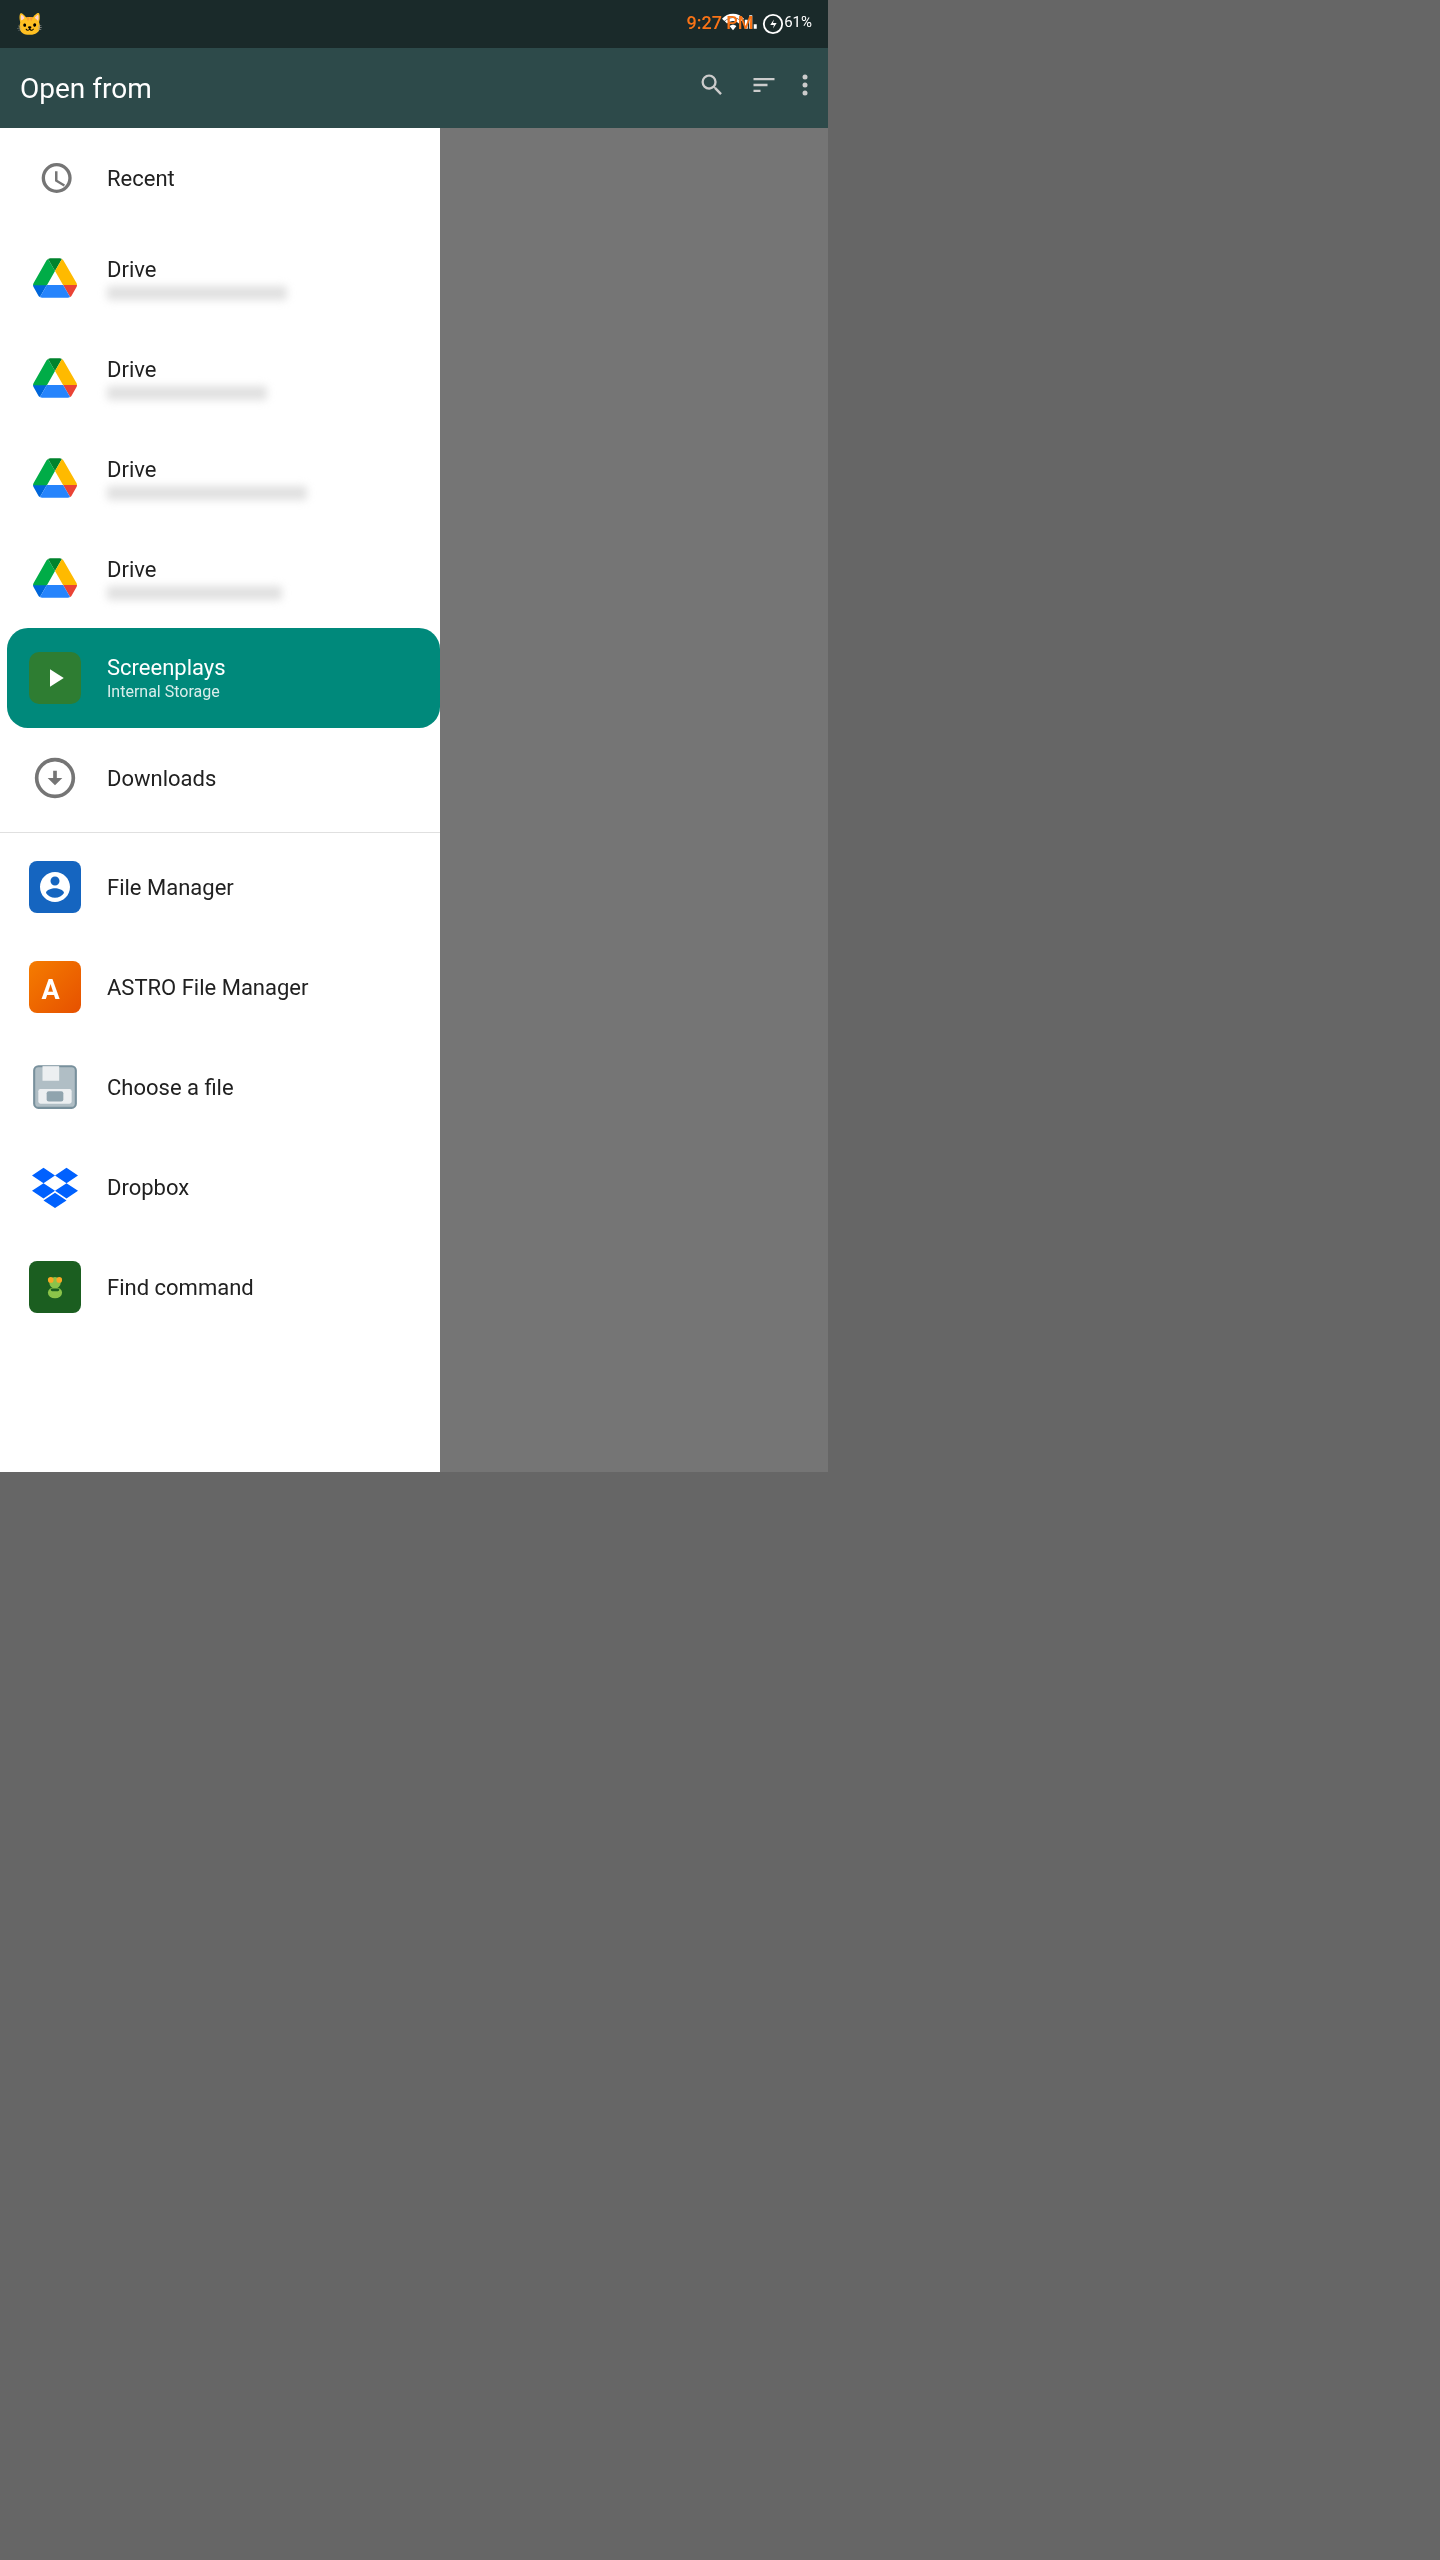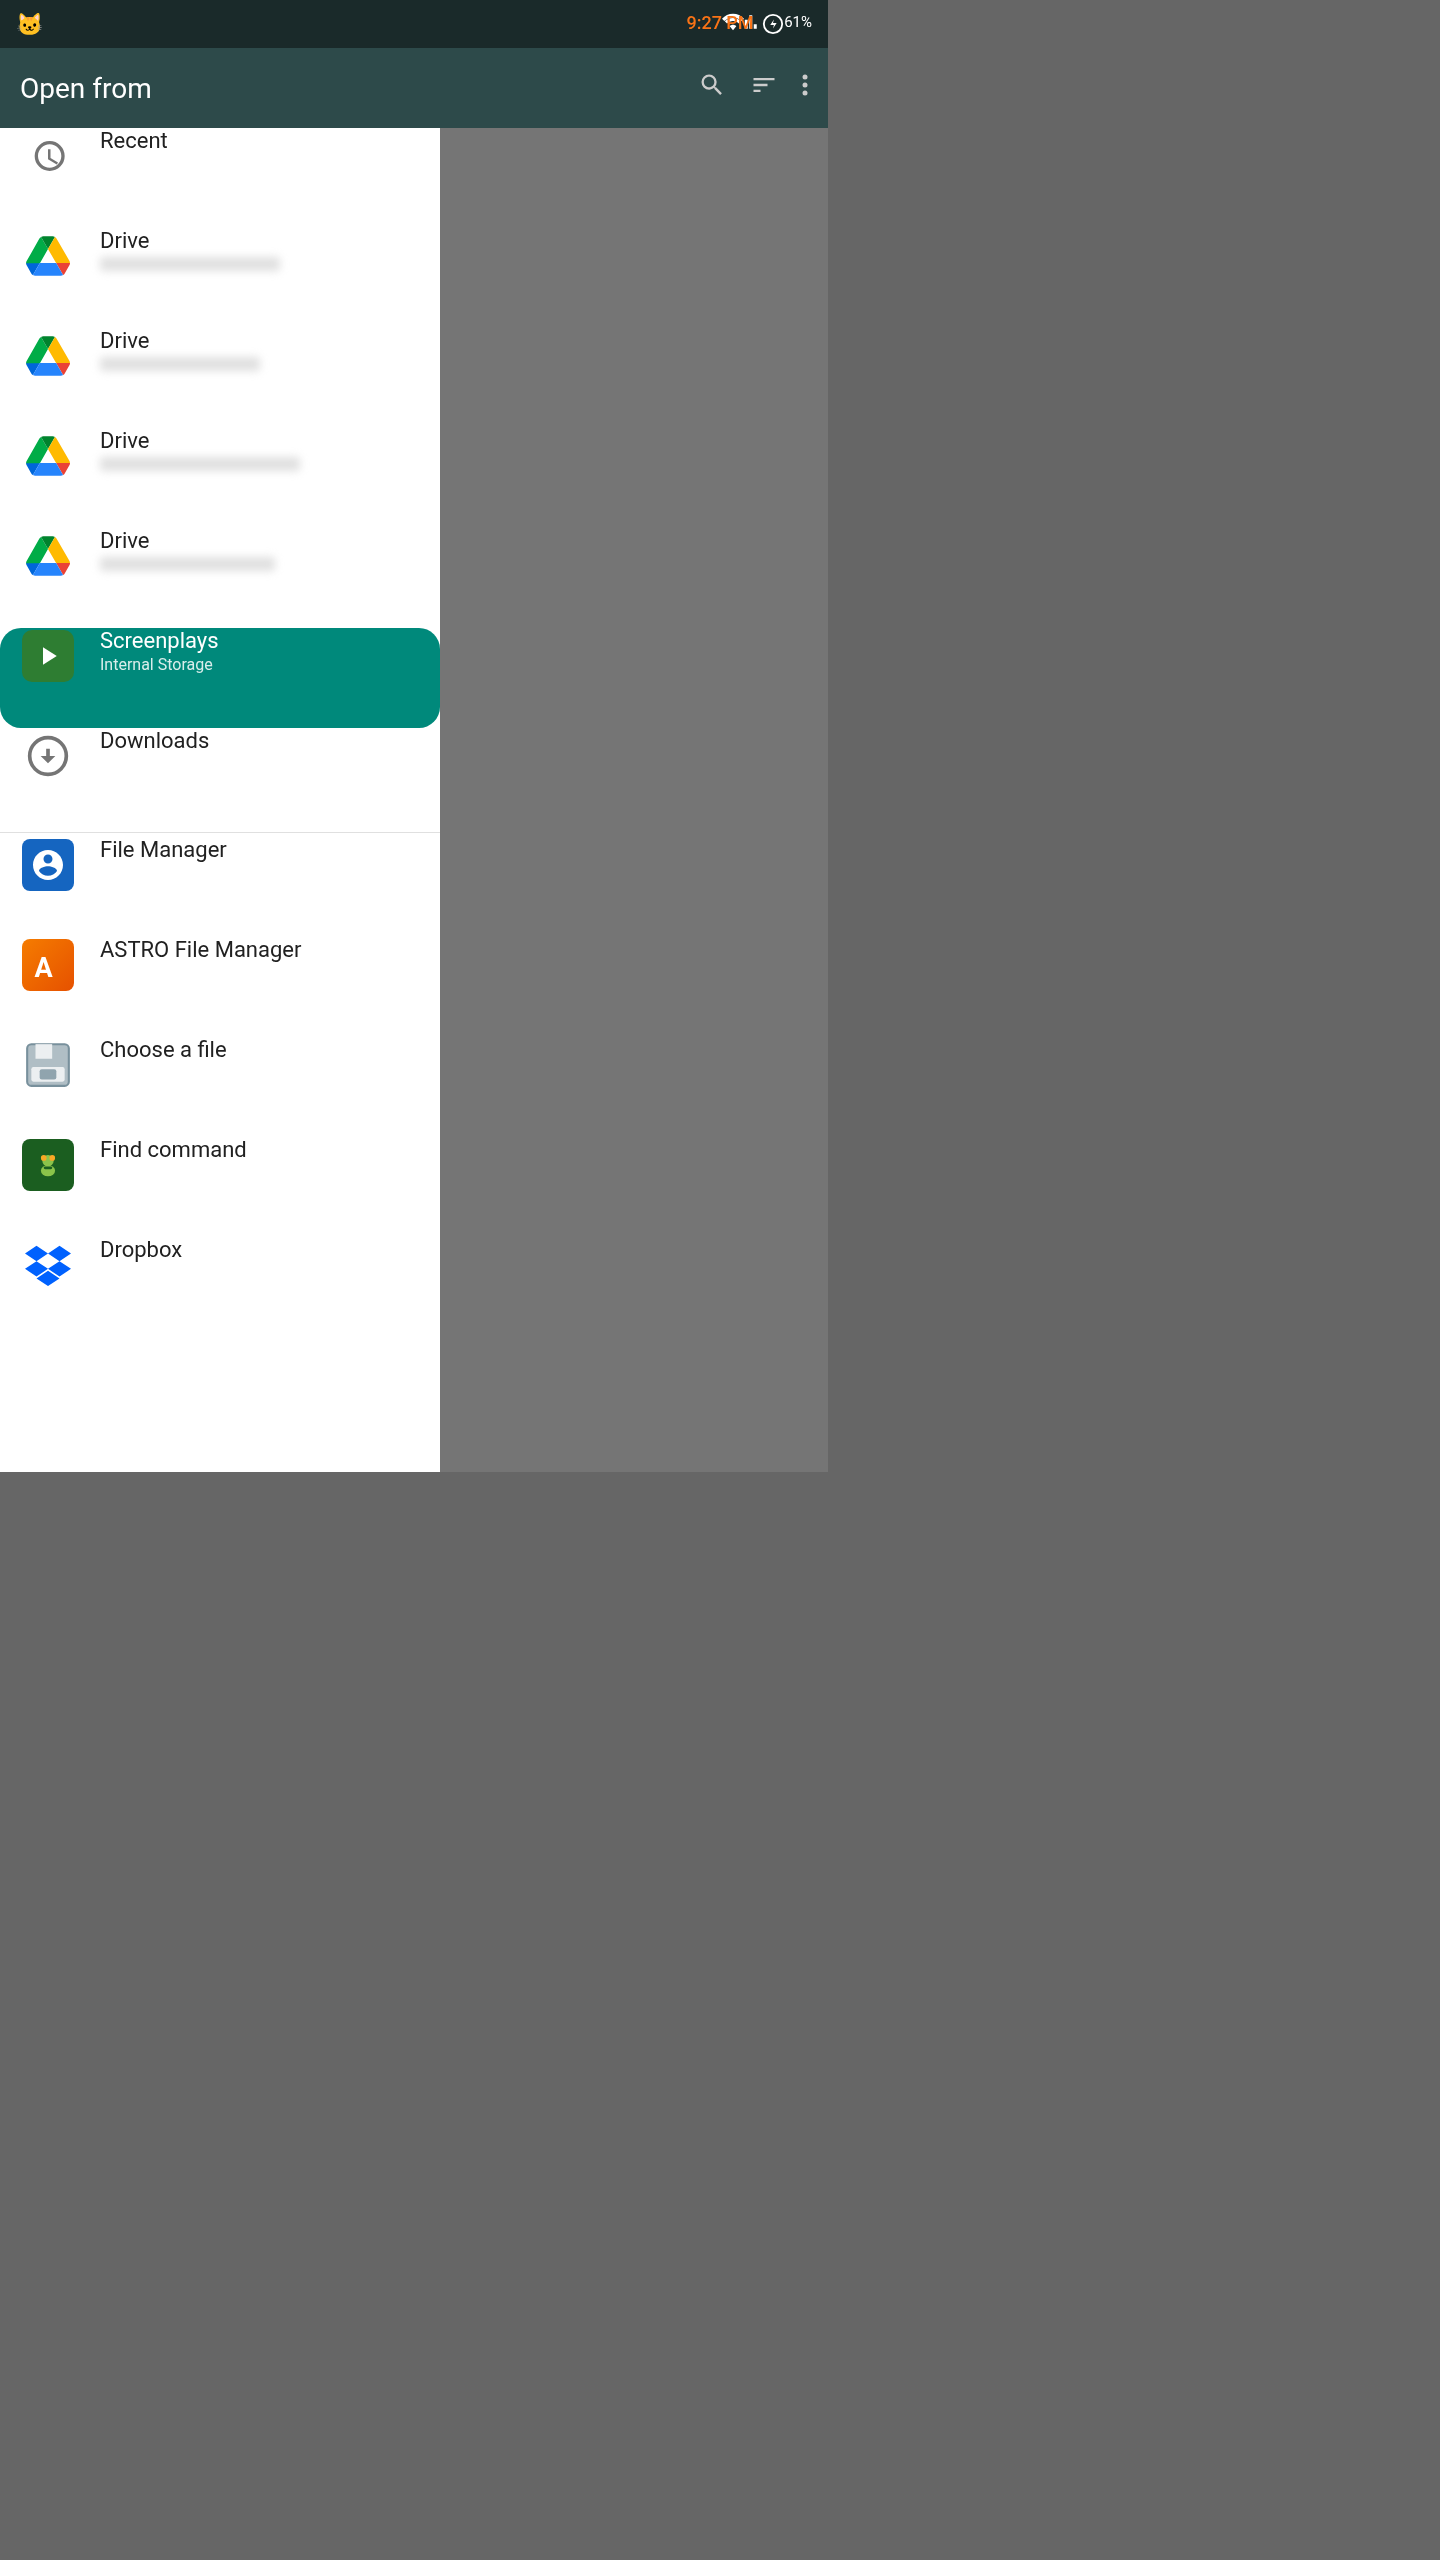--- a/index.html
+++ b/index.html
@@ -94,24 +94,26 @@
 
     
     .right-panel {
       flex: 1;
       background: #757575;
     }
 
     
     .menu-item {
       display: flex;
+      align-items: center;
       padding: 0 20px;
       height: 100px;
       cursor: pointer;
       border-bottom: none;
+      margin-left: 7px;
     }
 
     .menu-item.active {
       background: #00897b;
       border-radius: 21px;
     }
 
     .menu-item.active .menu-label {
       color: white;
     }
@@ -441,46 +443,46 @@
           </svg>
         </div>
       </div>
       <div class="menu-text">
         <span class="menu-label">Choose a file</span>
       </div>
     </div>
 
     <div class="menu-item">
       <div class="menu-icon">
+        <div class="dropbox-icon">
+          <svg width="46" height="46" viewBox="0 0 24 24" fill="#0061fe">
+            <path d="M6 2l6 4-6 4-6-4 6-4zm12 0l6 4-6 4-6-4 6-4zM0 14l6-4 6 4-6 4-6-4zm18-4l6 4-6 4-6-4 6-4zm-6 5l6 4-6 4-6-4 6-4z"></path>
+          </svg>
+        </div>
+      </div>
+      <div class="menu-text">
+        <span class="menu-label">Dropbox</span>
+      </div>
+    </div>
+
+    <div class="menu-item">
+      <div class="menu-icon">
         <div class="find-command-icon">
           <svg width="34" height="34" viewBox="0 0 24 24" fill="#8bc34a">
             <ellipse cx="12" cy="16" rx="5" ry="4" fill="#8bc34a"></ellipse>
             <circle cx="12" cy="9" r="4" fill="#8bc34a"></circle>
             <circle cx="9" cy="7" r="2" fill="#f9a825"></circle>
             <circle cx="15" cy="7" r="2" fill="#f9a825"></circle>
             <rect x="9" y="13" width="6" height="2" rx="1" fill="#1b5e20"></rect>
           </svg>
         </div>
       </div>
       <div class="menu-text">
         <span class="menu-label">Find command</span>
       </div>
     </div>
 
-    <div class="menu-item">
-      <div class="menu-icon">
-        <div class="dropbox-icon">
-          <svg width="46" height="46" viewBox="0 0 24 24" fill="#0061fe">
-            <path d="M6 2l6 4-6 4-6-4 6-4zm12 0l6 4-6 4-6-4 6-4zM0 14l6-4 6 4-6 4-6-4zm18-4l6 4-6 4-6-4 6-4zm-6 5l6 4-6 4-6-4 6-4z"></path>
-          </svg>
-        </div>
-      </div>
-      <div class="menu-text">
-        <span class="menu-label">Dropbox</span>
-      </div>
-    </div>
-
   </div>
 
   <div class="right-panel">
   </div>
 
 </div>
 
 </body></html>

